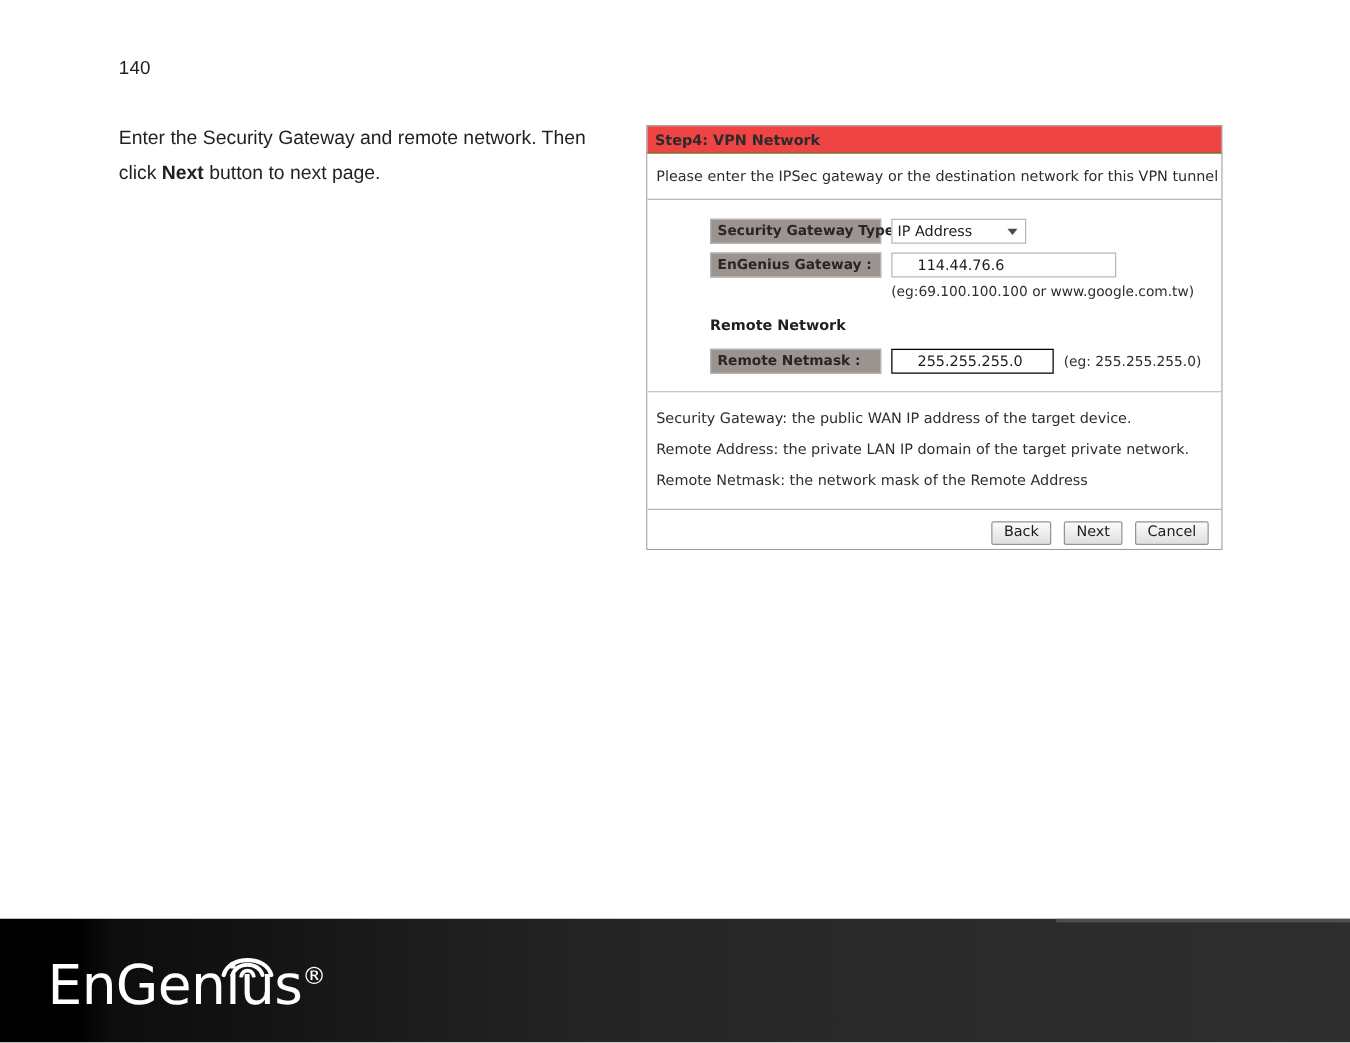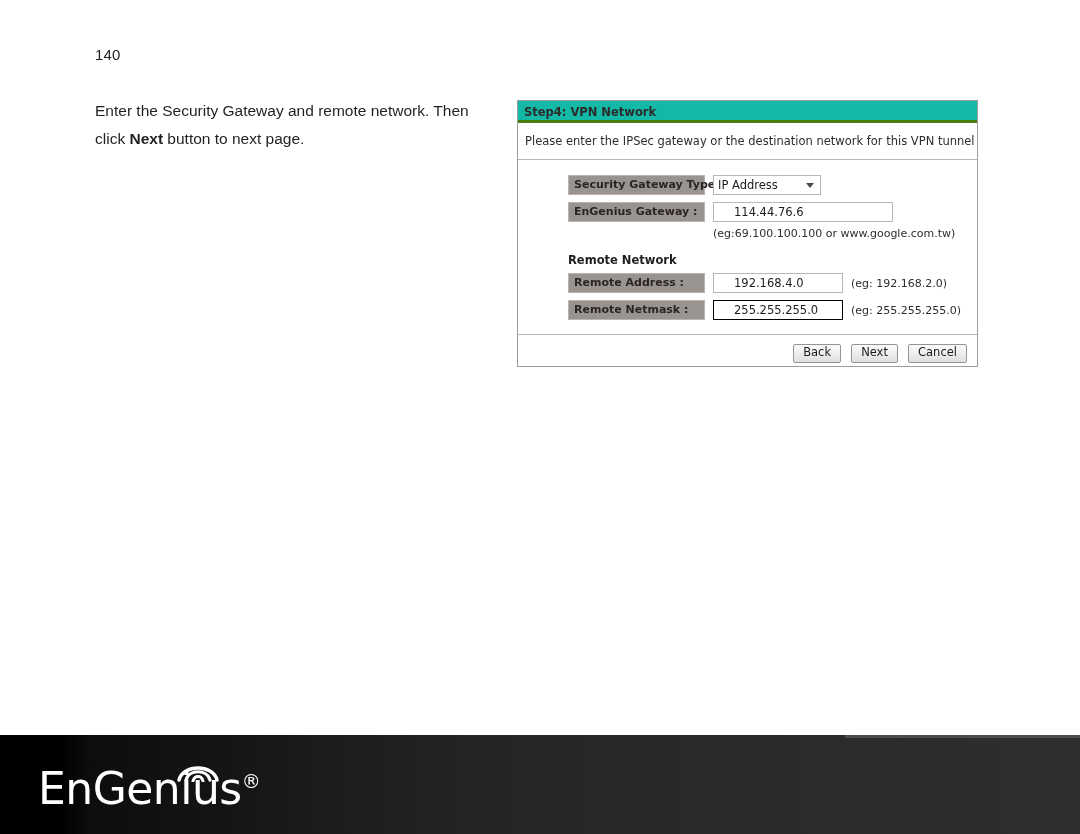--- a/index.html
+++ b/index.html
@@ -44,22 +44,22 @@
     left: 517px;
     top: 100px;
     width: 461px;
     background: #ffffff;
     border: 1px solid #9d9d9d;
     box-sizing: border-box;
     font-family: "DejaVu Sans", sans-serif;
   }
 
   .panel-titlebar {
-    background: #14b8a6;
-    border-bottom: 3px solid #4d7c0f;
+    background: #ef4444;
+    border-bottom: 1px solid #4d7c0f;
     height: 22px;
     line-height: 22px;
     padding-left: 6px;
     font-size: 11.5px;
     font-weight: bold;
     color: #2b2b2b;
     box-sizing: border-box;
   }
 
   .panel-intro {
@@ -290,46 +290,43 @@
           <td></td>
           <td class="value-cell">
             <span class="hint">(eg:69.100.100.100 or www.google.com.tw)</span>
           </td>
         </tr>
 
         <tr>
           <td class="section-head" colspan="2">Remote Network</td>
         </tr>
 
-        <tr>
-          <td>
-            <div class="field-label">Remote Address :</div>
-          </td>
-          <td class="value-cell">
-            <input class="txt-input narrow" type="text" value="192.168.4.0" style=""><span class="hint" style="margin-left:8px;">(eg: 192.168.2.0)</span>
-          </td>
-        </tr>
 
         <tr>
             <td class="cell-gap"></td>
             <td></td>
           </tr>
 
         <tr>
           <td>
             <div class="field-label">Remote Netmask :</div>
           </td>
           <td class="value-cell">
             <input class="txt-input narrow focused" type="text" value="255.255.255.0" style=""><span class="hint" style="margin-left:8px;">(eg: 255.255.255.0)</span>
           </td>
         </tr>
       </tbody>
     </table>
   </div>
 
+  <div class="panel-notes">
+    <div class="note-line">Security Gateway: the public WAN IP address of the target device.</div>
+    <div class="note-line">Remote Address: the private LAN IP domain of the target private network.</div>
+    <div class="note-line">Remote Netmask: the network mask of the Remote Address</div>
+  </div>
 
   <div class="panel-buttons">
     <span class="btn">Back</span>
     <span class="btn">Next</span>
     <span class="btn">Cancel</span>
   </div>
 </div>
 
 <div id="footer-bar"></div>
 <div id="footer-highlight"></div>

